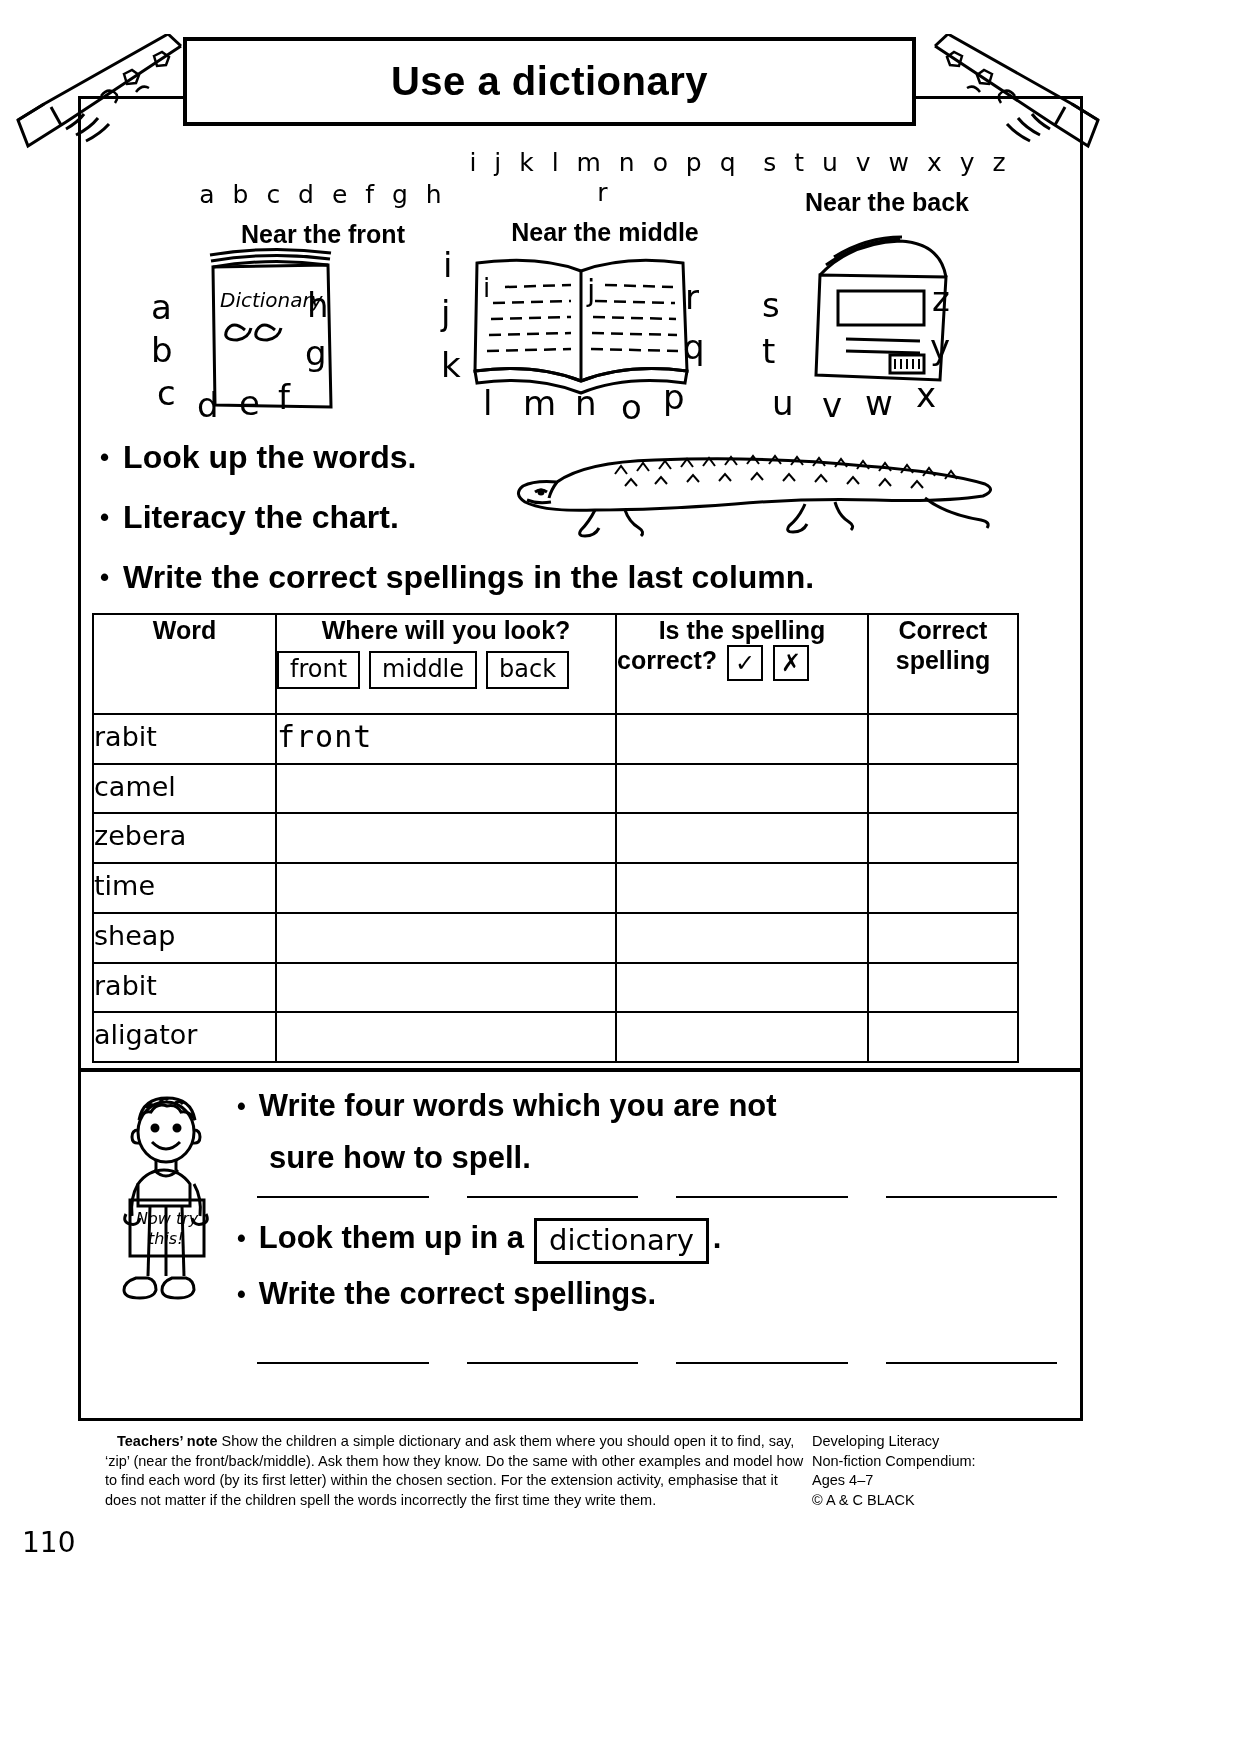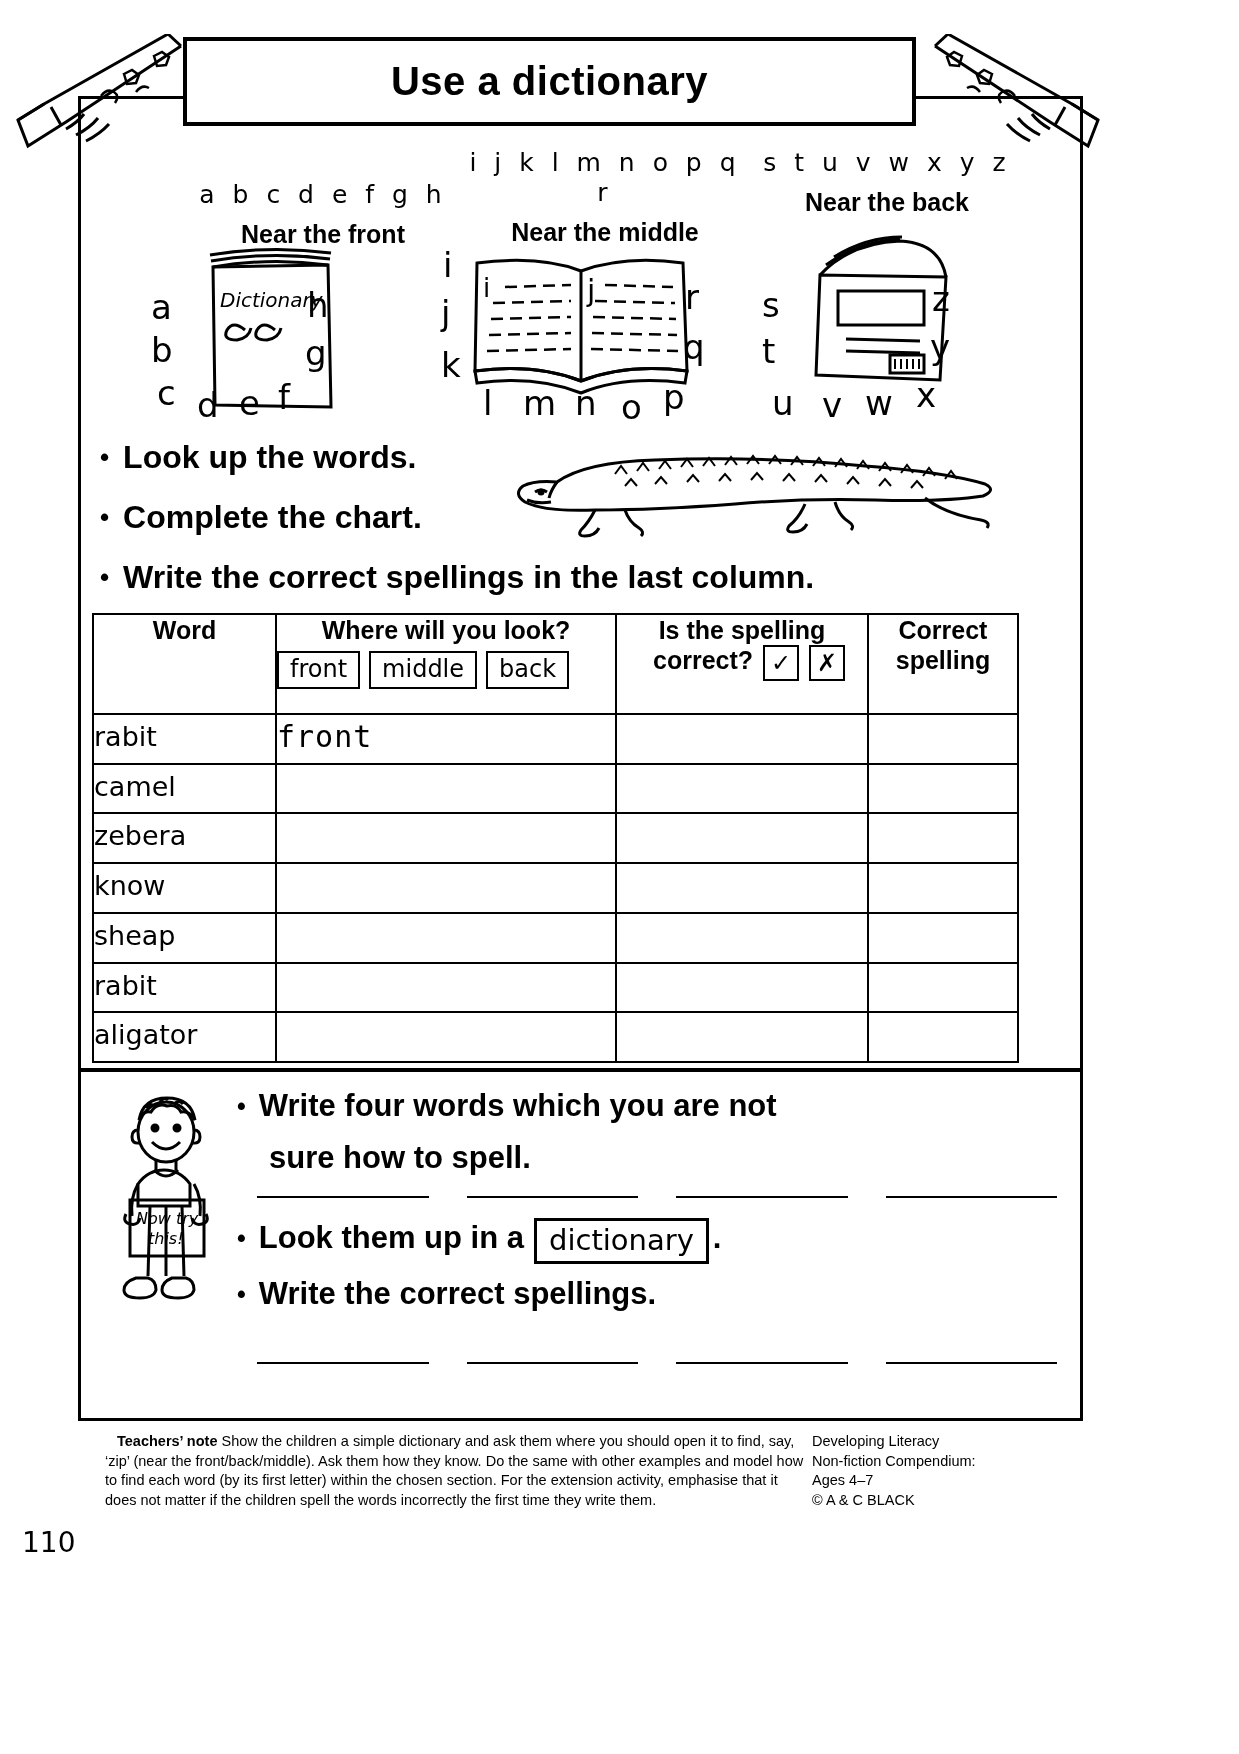--- a/index.html
+++ b/index.html
@@ -123,21 +123,21 @@
     font-size: 25px; font-weight: bold; line-height: 30px;
   }
   .chip-row { display: flex; gap: 9px; margin-top: 6px; }
   .chip {
     border: 2px solid #000;
     font-size: 24px; line-height: 26px;
     padding: 3px 11px 5px 11px;
     font-weight: 400;
     font-family: "DejaVu Sans", sans-serif;
   }
-  .hdr-inline { display: flex; align-items: flex-start; gap: 10px; padding-left: 36px; }
+  .hdr-inline { display: flex; align-items: flex-start; gap: 10px; }
   .mark-box {
     border: 2px solid #000;
     width: 36px; height: 36px;
     display: flex; align-items: center; justify-content: center;
     font-size: 24px; font-weight: bold;
     font-family: "DejaVu Sans", sans-serif;
   }
   .row-cell { height: 43px; }
   .word-cell {
     font-size: 27px; line-height: 43px;
@@ -406,21 +406,21 @@
   </svg>
 </div>
 
 <div class="bullets">
   <div class="bullet-line">
     <span class="bullet-dot">•</span>
     <span>Look up the words.</span>
   </div>
   <div class="bullet-line">
     <span class="bullet-dot">•</span>
-    <span>Complete the chart.</span>
+    <span>Literacy the chart.</span>
   </div>
   <div class="bullet-line">
     <span class="bullet-dot">•</span>
     <span>Write the correct spellings in the last column.</span>
   </div>
 </div>
 
 <div class="chart">
   <table>
     <colgroup>
@@ -469,21 +469,21 @@
         <td class="row-cell"></td>
         <td class="row-cell"></td>
       </tr>
       <tr>
         <td class="row-cell word-cell">zebera</td>
         <td class="row-cell handwritten"></td>
         <td class="row-cell"></td>
         <td class="row-cell"></td>
       </tr>
       <tr>
-        <td class="row-cell word-cell">know</td>
+        <td class="row-cell word-cell">time</td>
         <td class="row-cell handwritten"></td>
         <td class="row-cell"></td>
         <td class="row-cell"></td>
       </tr>
       <tr>
         <td class="row-cell word-cell">sheap</td>
         <td class="row-cell handwritten"></td>
         <td class="row-cell"></td>
         <td class="row-cell"></td>
       </tr>

